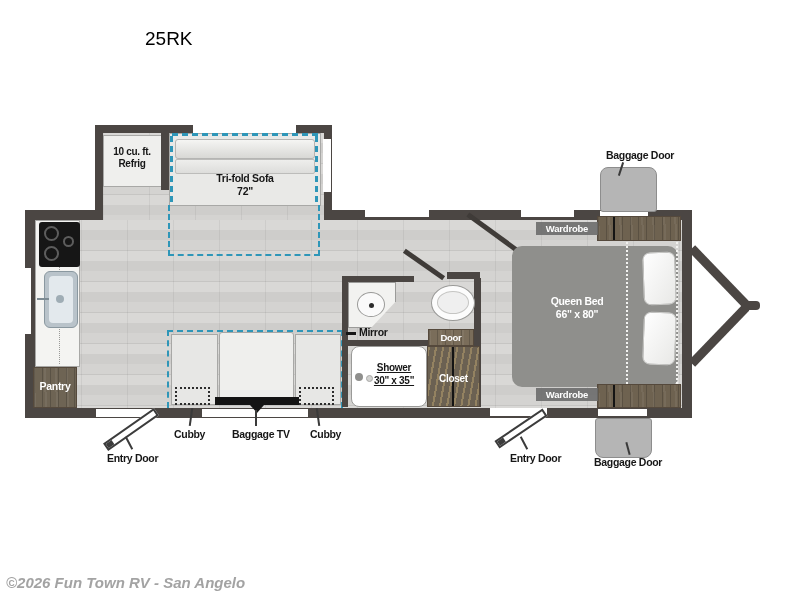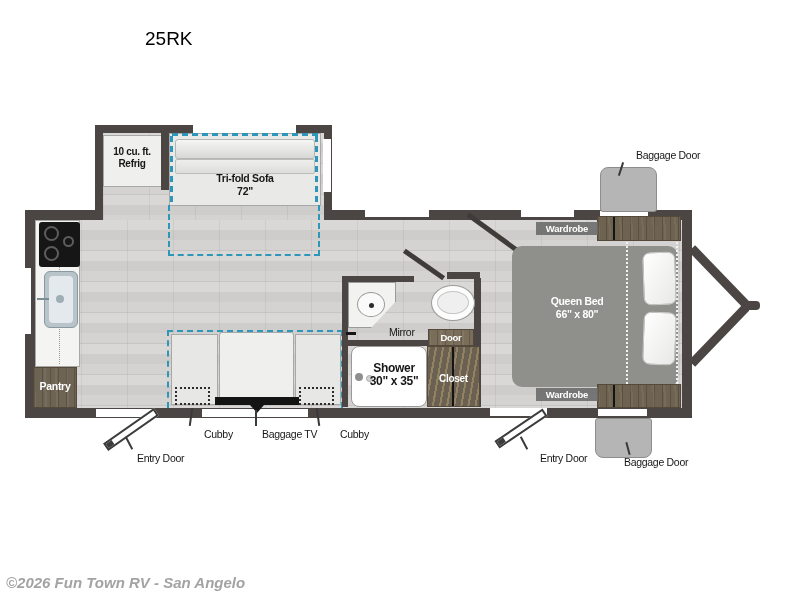--- a/index.html
+++ b/index.html
@@ -9,21 +9,21 @@
   .wall{position:absolute;background:#4b4643;}
   .floor{position:absolute;
     background:
       repeating-linear-gradient(90deg, rgba(0,0,0,0.055) 0 1px, transparent 1px 46px),
       repeating-linear-gradient(180deg, #d9d8d6 0 10px, #cecdcb 10px 20px, #d4d3d1 20px 30px, #c6c5c3 30px 31px);}
   .win{position:absolute;background:#fff;}
   .furn{position:absolute;background:#eceded;border:1px solid #a8a8a6;box-sizing:border-box;}
   .wood{position:absolute;background:#6e6454;box-sizing:border-box;border:1px solid #55493c;
     background-image:repeating-linear-gradient(90deg, rgba(0,0,0,0.18) 0 1px, transparent 1px 8px),
       repeating-linear-gradient(88deg, rgba(255,255,255,0.06) 0 2px, transparent 2px 11px);}
-  .lbl{position:absolute;font-weight:normal;color:#161616;font-size:10.5px;letter-spacing:-0.3px;white-space:nowrap;margin-left:30px;}
+  .lbl{position:absolute;font-weight:bold;color:#161616;font-size:10.5px;letter-spacing:-0.3px;white-space:nowrap;}
   .roomlbl{position:absolute;text-align:center;font-weight:bold;color:#161616;font-size:10.5px;
            letter-spacing:-0.3px;line-height:12.5px;white-space:nowrap;}
   .roomlblw{position:absolute;text-align:center;font-weight:bold;color:#fff;font-size:10.5px;
            letter-spacing:-0.3px;line-height:13px;white-space:nowrap;}
   .leader{position:absolute;background:#3a3a3a;width:2px;}
   .dashv{position:absolute;width:3px;background:repeating-linear-gradient(180deg,#2e96b8 0 6px,transparent 6px 10px);}
   .dashh{position:absolute;height:3px;background:repeating-linear-gradient(90deg,#2e96b8 0 6px,transparent 6px 10px);}
   .pill{position:absolute;background:rgba(105,105,105,0.88);color:#fff;font-weight:bold;font-size:9.5px;
         letter-spacing:-0.2px;text-align:center;border-radius:0;padding:1px 4px;white-space:nowrap;}
   .flap{position:absolute;background:#b5b5b5;border:1.5px solid #8d8d8d;box-sizing:border-box;}
@@ -121,21 +121,21 @@
     <div style="position:absolute;left:5px;top:5px;right:5px;bottom:6px;background:#efefef;border:1px solid #c5c5c3;border-radius:50%;"></div>
   </div>
 
   <div class="wood" style="left:428px;top:329px;width:46px;height:17px;background-color:#7a6d5a;"></div>
   <div class="roomlblw" style="left:428px;top:331px;width:46px;font-size:9.5px;">Door</div>
 
   <div class="abs" style="left:351px;top:346px;width:76px;height:61px;background:#fff;border:1.5px solid #9a9a98;border-radius:8px;box-sizing:border-box;">
     <div style="position:absolute;left:3px;top:26px;width:8px;height:8px;background:#8f8f8d;border-radius:50%;"></div>
     <div style="position:absolute;left:14px;top:28px;width:5px;height:5px;background:#d2d2d0;border:1px solid #a8a8a6;border-radius:50%;"></div>
   </div>
-  <div class="roomlbl" style="left:352px;top:362px;width:84px;font-size:12px;line-height:12.5px;">
+  <div class="roomlbl" style="left:352px;top:362px;width:84px;font-size:10px;line-height:12.5px;text-decoration:underline;">
     <div>Shower</div>
     <div>30" x 35"</div>
   </div>
 
   <div class="wood" style="left:427px;top:346px;width:53px;height:61px;background-color:#6b6152;background-image:repeating-linear-gradient(100deg, rgba(196,170,115,0.45) 0 2px, transparent 2px 7px);">
     <div style="position:absolute;left:24px;top:0;width:2px;height:100%;background:#141414;"></div>
   </div>
   <div class="roomlblw" style="left:427px;top:372px;width:53px;font-size:10px;">Closet</div>
 
   <div class="abs" style="left:512px;top:246px;width:166px;height:141px;background:#8f8f8c;border-radius:10px;"></div>

